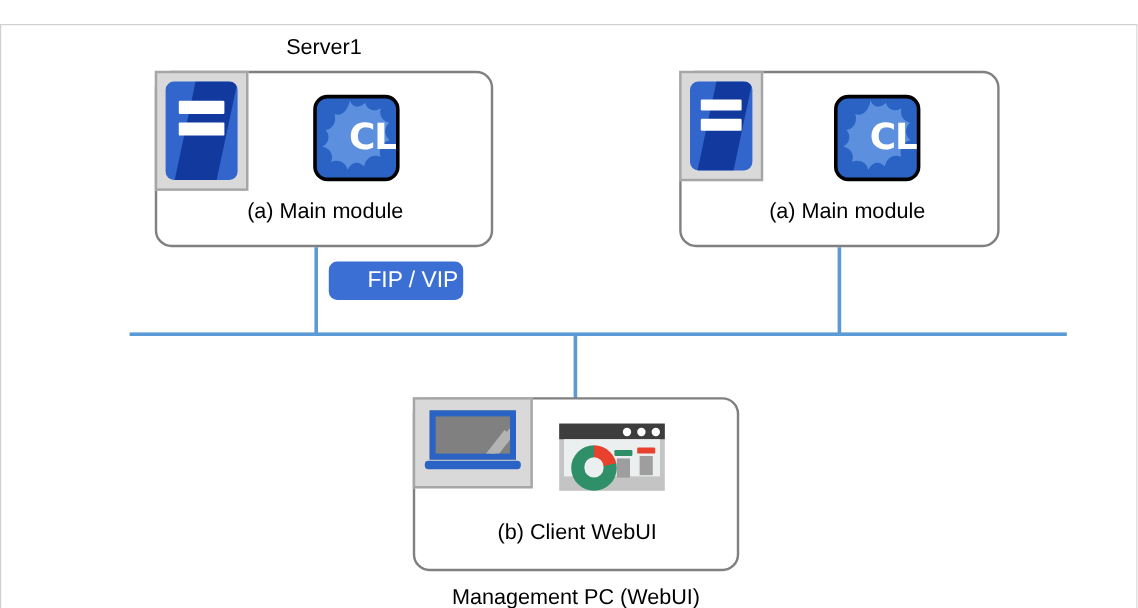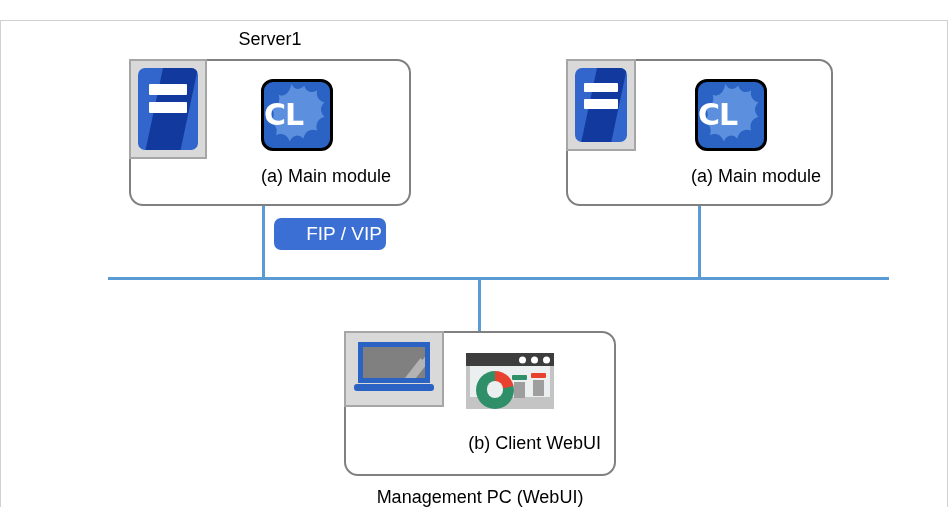--- a/index.html
+++ b/index.html
@@ -27,21 +27,21 @@
     font-size: 18px;
     color: #000000;
     text-align: center;
     white-space: nowrap;
   }
   .card-label {
     position: absolute;
     font-size: 18px;
     color: #000000;
     white-space: nowrap;
-    text-align: right;
+    text-align: center;
   }
 
   
   .card {
     position: absolute;
     box-sizing: border-box;
     background: #ffffff;
     border: 2px solid #808080;
     border-radius: 14px;
   }
@@ -96,21 +96,21 @@
   .cl-icon .splash {
     position: absolute;
     left: 0; top: 0; right: 0; bottom: 0;
   }
   .cl-icon .cl-text {
     position: absolute;
     left: 0;
     right: 0;
     top: 50%;
     transform: translateY(-50%);
-    text-align: left;
+    text-align: right;
     font-family: "DejaVu Sans", sans-serif;
     font-weight: bold;
     font-size: 30px;
     color: #ffffff;
     letter-spacing: -1px;
     line-height: 1;
   }
 
   
   .badge {

